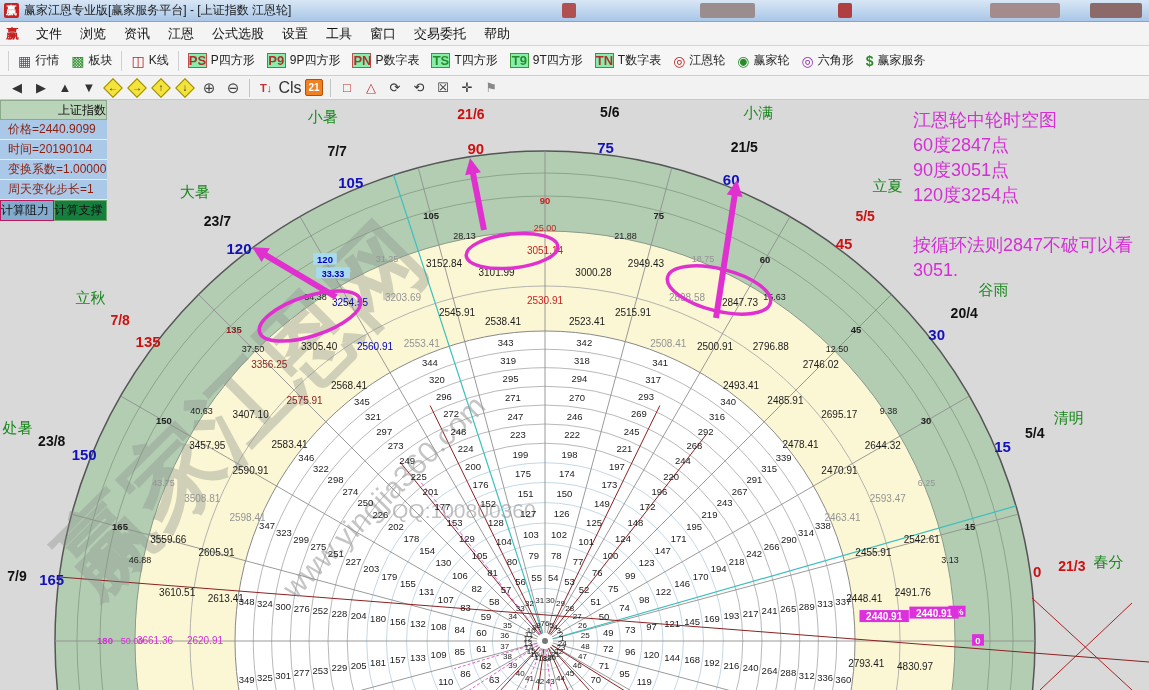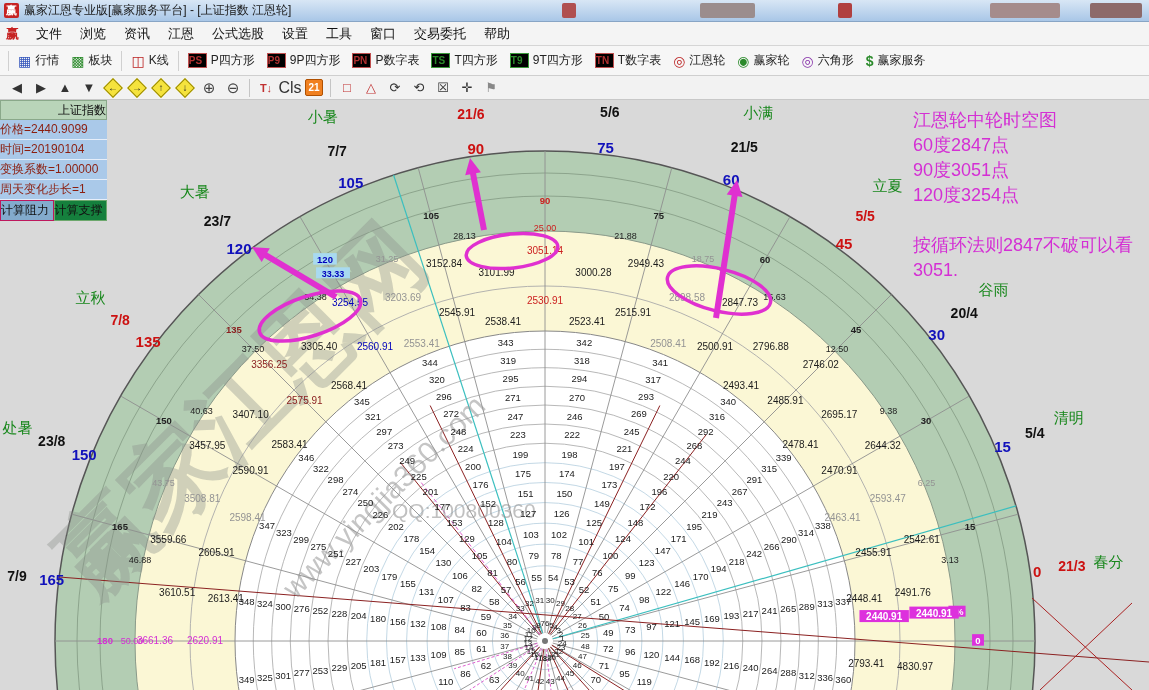--- a/index.html
+++ b/index.html
@@ -18,21 +18,21 @@
   .menu-logo{color:#c62222;font-weight:bold;padding:0 8px 0 6px}
   .menu-item{padding:0 9px;cursor:default}
   
   .toolbar{position:absolute;left:0;top:46px;width:1149px;height:30px;background:#f6f6f6;
     border-bottom:1px solid #cfcfcf;display:flex;align-items:center;font-size:12px;color:#222;
     padding-left:5px;box-sizing:border-box}
   .tool{display:flex;align-items:center;gap:4px;padding:0 6px}
   .ticon{font-size:14px;line-height:14px}
   .ticon.blue{color:#3355bb}.ticon.green{color:#2a8a2a}.ticon.red{color:#bb2222}
   .ticon.purple{color:#8833aa}.ticon.gold{color:#2a8a2a;font-weight:bold}
-  .boxicon{font-size:10px;font-weight:bold;width:17px;height:13px;line-height:13px;background:#000000}
+  .boxicon{font-size:13px;font-weight:bold;width:17px;height:13px;line-height:13px;text-align:center;background:#86efac}
   .boxicon.redbox{border:1px solid #c05050;color:#b03030}
   .boxicon.greenbox{border:1px solid #3a9a3a;color:#2a8a2a}
   .tsep{width:1px;height:20px;background:#d0d0d0;margin:0 3px}
   
   .drawbar{position:absolute;left:0;top:76px;width:1149px;height:24px;background:#f2f2f2;
     border-bottom:1px solid #c8c8c8;display:flex;align-items:center;padding-left:5px;box-sizing:border-box}
   .dtool{width:22px;height:20px;display:flex;align-items:center;justify-content:center;
     font-size:13px;color:#333;position:relative;margin:0 1px}
   .dtool.diamond::before{content:'';position:absolute;width:12px;height:12px;background:#f5e33d;
     border:1px solid #998a00;transform:rotate(45deg);left:4px;top:3px}
@@ -42,21 +42,21 @@
   .dtool.text{font-size:16px;color:#333}
   .dtool.cal span{background:#f08020;color:#fff;font-size:10px;font-weight:bold;
     width:16px;height:15px;line-height:15px;text-align:center;border-radius:2px;border:1px solid #b05000}
   .dtool.redline{color:#c03030}
   .dtool.gray{color:#888}
   .dsep{width:1px;height:18px;background:#c5c5c5;margin:0 4px}
   
   .sidebar{position:absolute;left:0;top:100px;width:107px;font-size:12px;z-index:6}
   .sb-header{background:#b9d4b9;border:1px solid #8aa88a;height:18px;line-height:18px;text-align:right;color:#111}
   .sb-row{background:#aac9e9;border-bottom:1px solid #e6eefa;height:19px;line-height:19px;
-    padding-left:0;color:#8b1f10;white-space:nowrap;overflow:hidden}
+    padding-left:8px;color:#8b1f10;white-space:nowrap;overflow:hidden}
   .sb-buttons{display:flex}
   .sb-btn{flex:1;height:19px;line-height:19px;border:1px solid #be185d;color:#111}
   .sb-btn.resist{background:#83abcd}
   .sb-btn.support{background:#15803d;border-color:#6da86d}
   
   .chart{position:absolute;left:0;top:100px;width:1149px;height:590px;background:#d9d9d9;overflow:hidden}
   .note{position:absolute;left:913px;top:8px;width:236px;color:#d42fd4;font-size:18px;line-height:25px;z-index:3}
   .note div{min-height:25px;white-space:nowrap}
   svg text{font-family:"Liberation Sans",sans-serif}
 </style>

